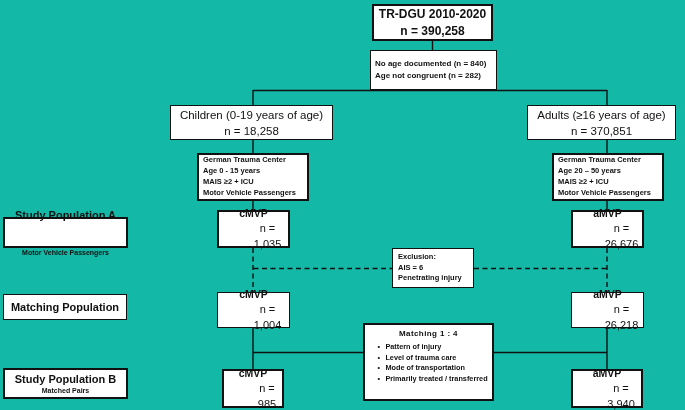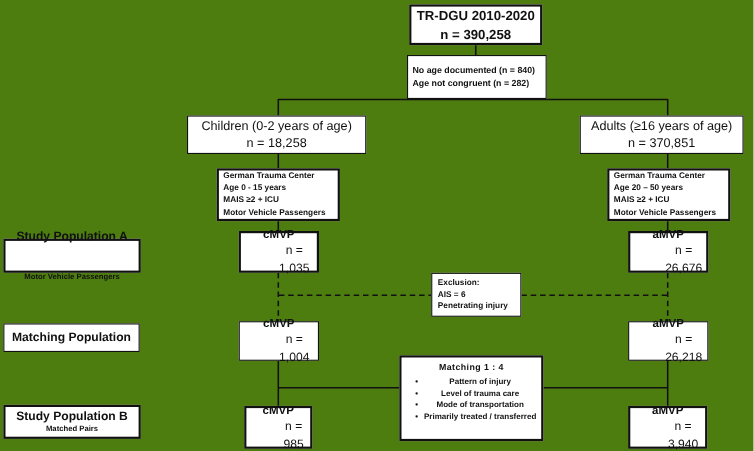--- a/index.html
+++ b/index.html
@@ -1,17 +1,17 @@
 <!DOCTYPE html>
 <html><head>
 <meta charset="utf-8">
 <style>
   html, body { margin:0; padding:0; background:#ffffff; }
   .canvas {
-    position:relative; width:685px; height:410px; background:#4d7c0f;
+    position:relative; width:685px; height:410px; background:#14b8a6;
     font-family:"Liberation Sans", sans-serif; color:#111111; overflow:hidden;
   }
   svg.lines { position:absolute; left:0; top:0; }
   .box {
     position:absolute; box-sizing:border-box; background:#ffffff;
     border:1.5px solid #111111; display:flex; flex-direction:column;
     justify-content:center; align-items:center; text-align:center;
   }
   .box.align-left { align-items:flex-start; text-align:left; }
   .bw1 { border-width:1.2px; }
@@ -23,21 +23,21 @@
   .t-branch-n     { font-size:11.5px; font-weight:normal;   line-height:16px; }
   .t-node-title { font-size:10.5px; font-weight:bold; line-height:14px; }
   .t-node-n     { font-size:11px;   font-weight:normal; line-height:16px;margin-left:28px; }
   .t-xs  { font-size:8px;   font-weight:bold; line-height:12.5px; white-space:nowrap; }
   .t-sm  { font-size:7.5px; font-weight:bold; line-height:10.8px; white-space:nowrap; }
   .t-label { font-size:11px; font-weight:bold; line-height:14px; white-space:nowrap; }
   .t-sub   { font-size:7px;  font-weight:bold; line-height:9px;  white-space:nowrap; }
 
   .pad { padding:2px 4px; }
   .match-head { font-size:8px; font-weight:bold; line-height:12px; letter-spacing:0.4px; }
-  ul.match-list { margin:2px 0 0 0; padding:0 0 0 16px; list-style:none; text-align:center; }
+  ul.match-list { margin:2px 0 0 0; padding:0 0 0 16px; list-style:none; text-align:left; }
   ul.match-list li { position:relative; font-size:7.3px; font-weight:bold; line-height:10.6px; white-space:nowrap; }
   ul.match-list li::before { content:"\2022"; position:absolute; left:-8px; top:0; }
 </style>
 </head>
 <body>
 
 <div class="canvas">
 
   <svg class="lines" width="685" height="410" viewBox="0 0 685 410">
     <path d="M432.5 41 V50 M432.5 78 V90 M253 90.5 H607 M253 90 V105 M607 90 V105
@@ -50,21 +50,21 @@
     <div class="t-root">TR-DGU 2010-2020</div>
     <div class="t-root">n = 390,258</div>
   </div>
 
   <div class="box bw1 align-left pad" style="left:370px; top:50px; width:127px; height:40px;">
     <div class="t-xs">No age documented  (n = 840)</div>
     <div class="t-xs">Age not congruent  (n = 282)</div>
   </div>
 
   <div class="box" style="left:170px; top:105px; width:163px; height:35px;">
-    <div class="t-branch-title">Children  (0-2 years of age)</div>
+    <div class="t-branch-title">Children  (0-19 years of age)</div>
     <div class="t-branch-n">n = 18,258</div>
   </div>
 
   <div class="box" style="left:527px; top:105px; width:149px; height:35px;">
     <div class="t-branch-title">Adults (≥16 years of age)</div>
     <div class="t-branch-n">n = 370,851</div>
   </div>
 
   <div class="box bw2 align-left pad" style="left:197px; top:153px; width:112px; height:48px;">
     <div class="t-sm">German Trauma Center</div>

